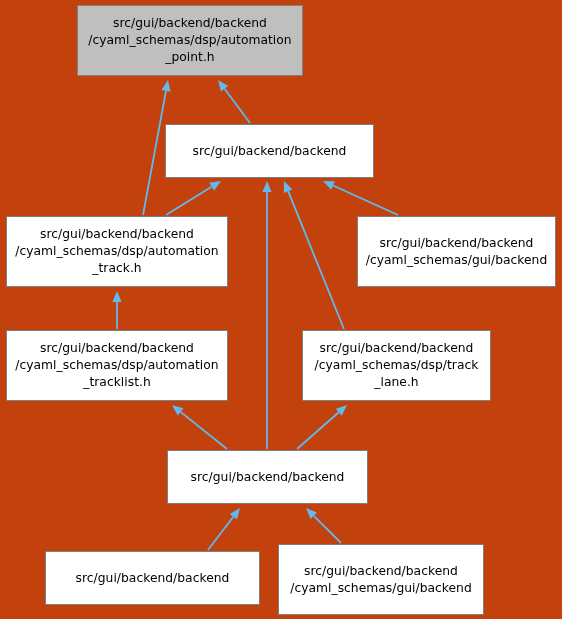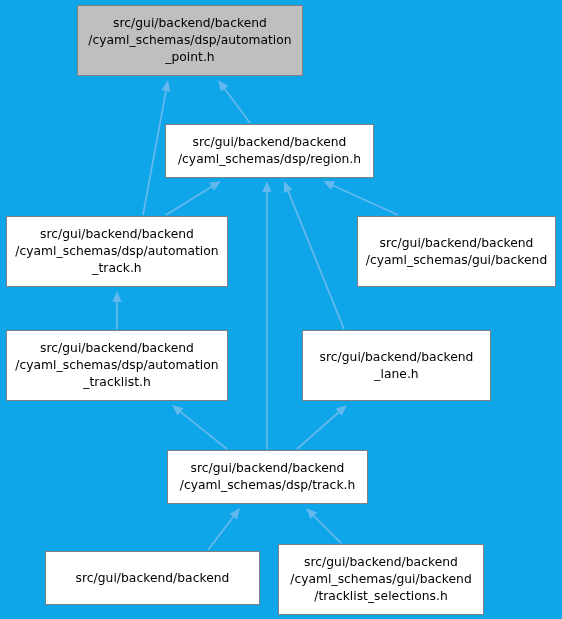--- a/index.html
+++ b/index.html
@@ -4,21 +4,21 @@
 <style>
   html, body {
     margin: 0;
     padding: 0;
     background: #000000;
   }
   #graph-root {
     position: relative;
     width: 562px;
     height: 619px;
-    background: #0ea5e9;
+    background: #c2410c;
     overflow: hidden;
     font-family: "DejaVu Sans", "Liberation Sans", sans-serif;
   }
   #edge-layer {
     position: absolute;
     left: 0;
     top: 0;
     width: 562px;
     height: 619px;
     pointer-events: none;
@@ -92,22 +92,22 @@
         <line x1="208" y1="550" x2="233.33352463210858" y2="516.7497489203574" stroke="#63B8EE" stroke-width="1.8"></line>
         <polygon points="240,508 236.99251054425807,519.5375477105666 229.6745387199591,513.9619501301482" fill="#63B8EE"></polygon>
       </g>
       <g>
         <line x1="341" y1="543" x2="313.77817459305203" y2="515.778174593052" stroke="#63B8EE" stroke-width="1.8"></line>
         <polygon points="306,508 317.03086578651016,512.5254833995939 310.5254833995939,519.03086578651" fill="#63B8EE"></polygon>
       </g>
     </svg>
   <div id="node-layer">
       <div class="node root" style="left: 77px; top: 5px; width: 226px; height: 71px;"><span class="line">src/gui/backend/backend</span><span class="line">/cyaml_schemas/dsp/automation</span><span class="line">_point.h</span></div>
-      <div class="node" style="left: 165px; top: 124px; width: 209px; height: 54px;"><span class="line">src/gui/backend/backend</span><span class="line">/cyaml_schemas/dsp/region.h</span></div>
+      <div class="node" style="left: 165px; top: 124px; width: 209px; height: 54px;"><span class="line">src/gui/backend/backend</span></div>
       <div class="node" style="left: 6px; top: 216px; width: 222px; height: 71px;"><span class="line">src/gui/backend/backend</span><span class="line">/cyaml_schemas/dsp/automation</span><span class="line">_track.h</span></div>
       <div class="node" style="left: 357px; top: 216px; width: 199px; height: 71px;"><span class="line">src/gui/backend/backend</span><span class="line">/cyaml_schemas/gui/backend</span></div>
       <div class="node" style="left: 6px; top: 330px; width: 222px; height: 71px;"><span class="line">src/gui/backend/backend</span><span class="line">/cyaml_schemas/dsp/automation</span><span class="line">_tracklist.h</span></div>
-      <div class="node" style="left: 302px; top: 330px; width: 189px; height: 71px;"><span class="line">src/gui/backend/backend</span><span class="line">_lane.h</span></div>
-      <div class="node" style="left: 167px; top: 450px; width: 201px; height: 54px;"><span class="line">src/gui/backend/backend</span><span class="line">/cyaml_schemas/dsp/track.h</span></div>
+      <div class="node" style="left: 302px; top: 330px; width: 189px; height: 71px;"><span class="line">src/gui/backend/backend</span><span class="line">/cyaml_schemas/dsp/track</span><span class="line">_lane.h</span></div>
+      <div class="node" style="left: 167px; top: 450px; width: 201px; height: 54px;"><span class="line">src/gui/backend/backend</span></div>
       <div class="node" style="left: 45px; top: 551px; width: 215px; height: 54px;"><span class="line">src/gui/backend/backend</span></div>
-      <div class="node" style="left: 278px; top: 544px; width: 206px; height: 71px;"><span class="line">src/gui/backend/backend</span><span class="line">/cyaml_schemas/gui/backend</span><span class="line">/tracklist_selections.h</span></div>
+      <div class="node" style="left: 278px; top: 544px; width: 206px; height: 71px;"><span class="line">src/gui/backend/backend</span><span class="line">/cyaml_schemas/gui/backend</span></div>
     </div>
 </div>
 
 </body></html>

